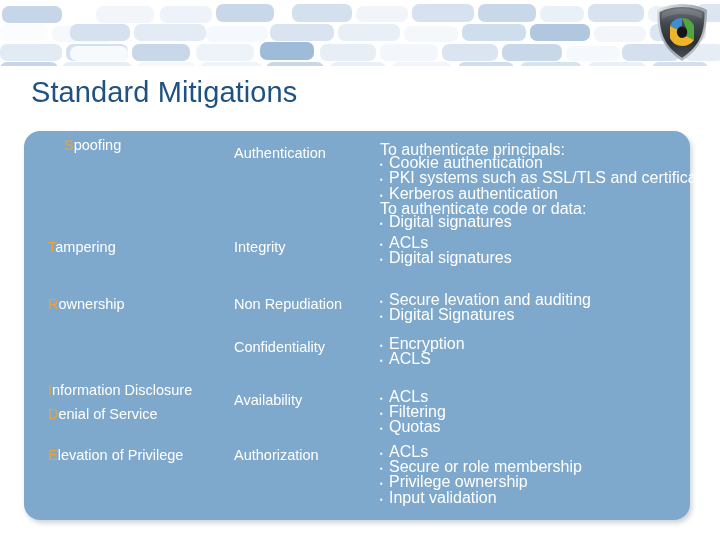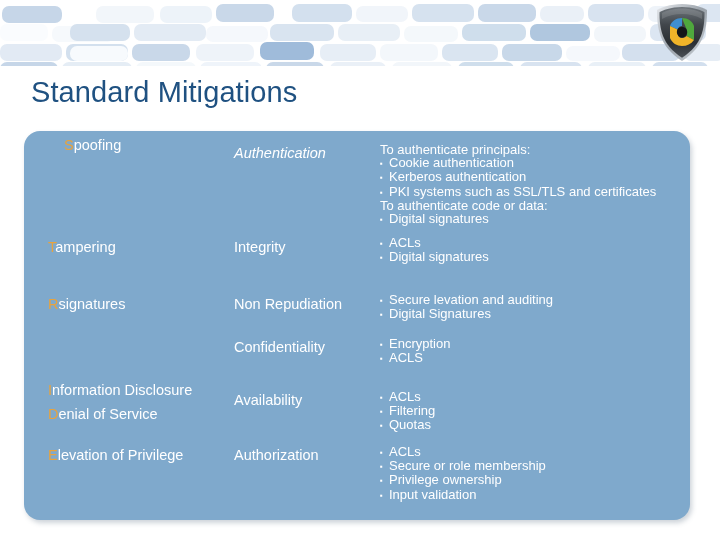--- a/index.html
+++ b/index.html
@@ -83,21 +83,21 @@
     left: 210px;
     width: 150px;
     font-size: 14.5px;
     color: #ffffff;
     white-space: nowrap;
   }
   .col-detail {
     position: absolute;
     left: 356px;
     width: 300px;
-    font-size: 13px;
+    font-size: 16px;
     color: #ffffff;
     line-height: 13.2px;
   }
   .detail-line {
     white-space: nowrap;
   }
   .detail-line.bullet::before {
     content: "\25AA";
     display: inline-block;
     width: 9px;
@@ -186,40 +186,40 @@
     <path d="M30 6.5 C39 6.5 47 9.2 50 11 C50 14 50 16 50 17 C44 13.5 37 12 30 12 C23 12 16 13.5 10 17 C10 16 10 14 10 11 C13 9.2 21 6.5 30 6.5 Z" fill="#ffffff" opacity="0.13"></path>
   </svg>
 </div>
 
 <div id="page-title">Standard Mitigations</div>
 
 <div id="mitigation-panel">
   <div id="rows-container">
       <div class="row" style="top: 0px;">
         <div class="col-threat" style="top: 6px; margin-left: 16px;"><span class="accent">S</span><span>poofing</span></div>
-        <div class="col-property" style="top: 14px; font-style: italic;">Authentication</div>
+        <div class="col-property" style="top: 14px;">Authentication</div>
         <div class="col-detail" style="top: 12px;">
           <div class="detail-line plain">To authenticate principals:</div>
           <div class="detail-line bullet">Cookie authentication</div>
+          <div class="detail-line bullet">PKI systems such as SSL/TLS and certificates</div>
           <div class="detail-line bullet">Kerberos authentication</div>
-          <div class="detail-line bullet">PKI systems such as SSL/TLS and certificates</div>
           <div class="detail-line plain">To authenticate code or data:</div>
           <div class="detail-line bullet">Digital signatures</div>
         </div>
       </div>
       <div class="row" style="top: 0px;">
         <div class="col-threat" style="top: 108px;"><span class="accent">T</span><span>ampering</span></div>
         <div class="col-property" style="top: 108px;">Integrity</div>
         <div class="col-detail" style="top: 105px;">
           <div class="detail-line bullet">ACLs</div>
           <div class="detail-line bullet">Digital signatures</div>
         </div>
       </div>
       <div class="row" style="top: 0px;">
-        <div class="col-threat" style="top: 165px;"><span class="accent">R</span><span>signatures</span></div>
+        <div class="col-threat" style="top: 165px;"><span class="accent">R</span><span>ownership</span></div>
         <div class="col-property" style="top: 165px;">Non Repudiation</div>
         <div class="col-detail" style="top: 162px;">
           <div class="detail-line bullet">Secure levation and auditing</div>
           <div class="detail-line bullet">Digital Signatures</div>
         </div>
       </div>
       <div class="row" style="top: 0px;">
         <div class="col-threat" style="top: 208px; margin-top: 43px;"><span class="accent">I</span><span>nformation Disclosure</span></div>
         <div class="col-property" style="top: 208px;">Confidentiality</div>
         <div class="col-detail" style="top: 206px;">

